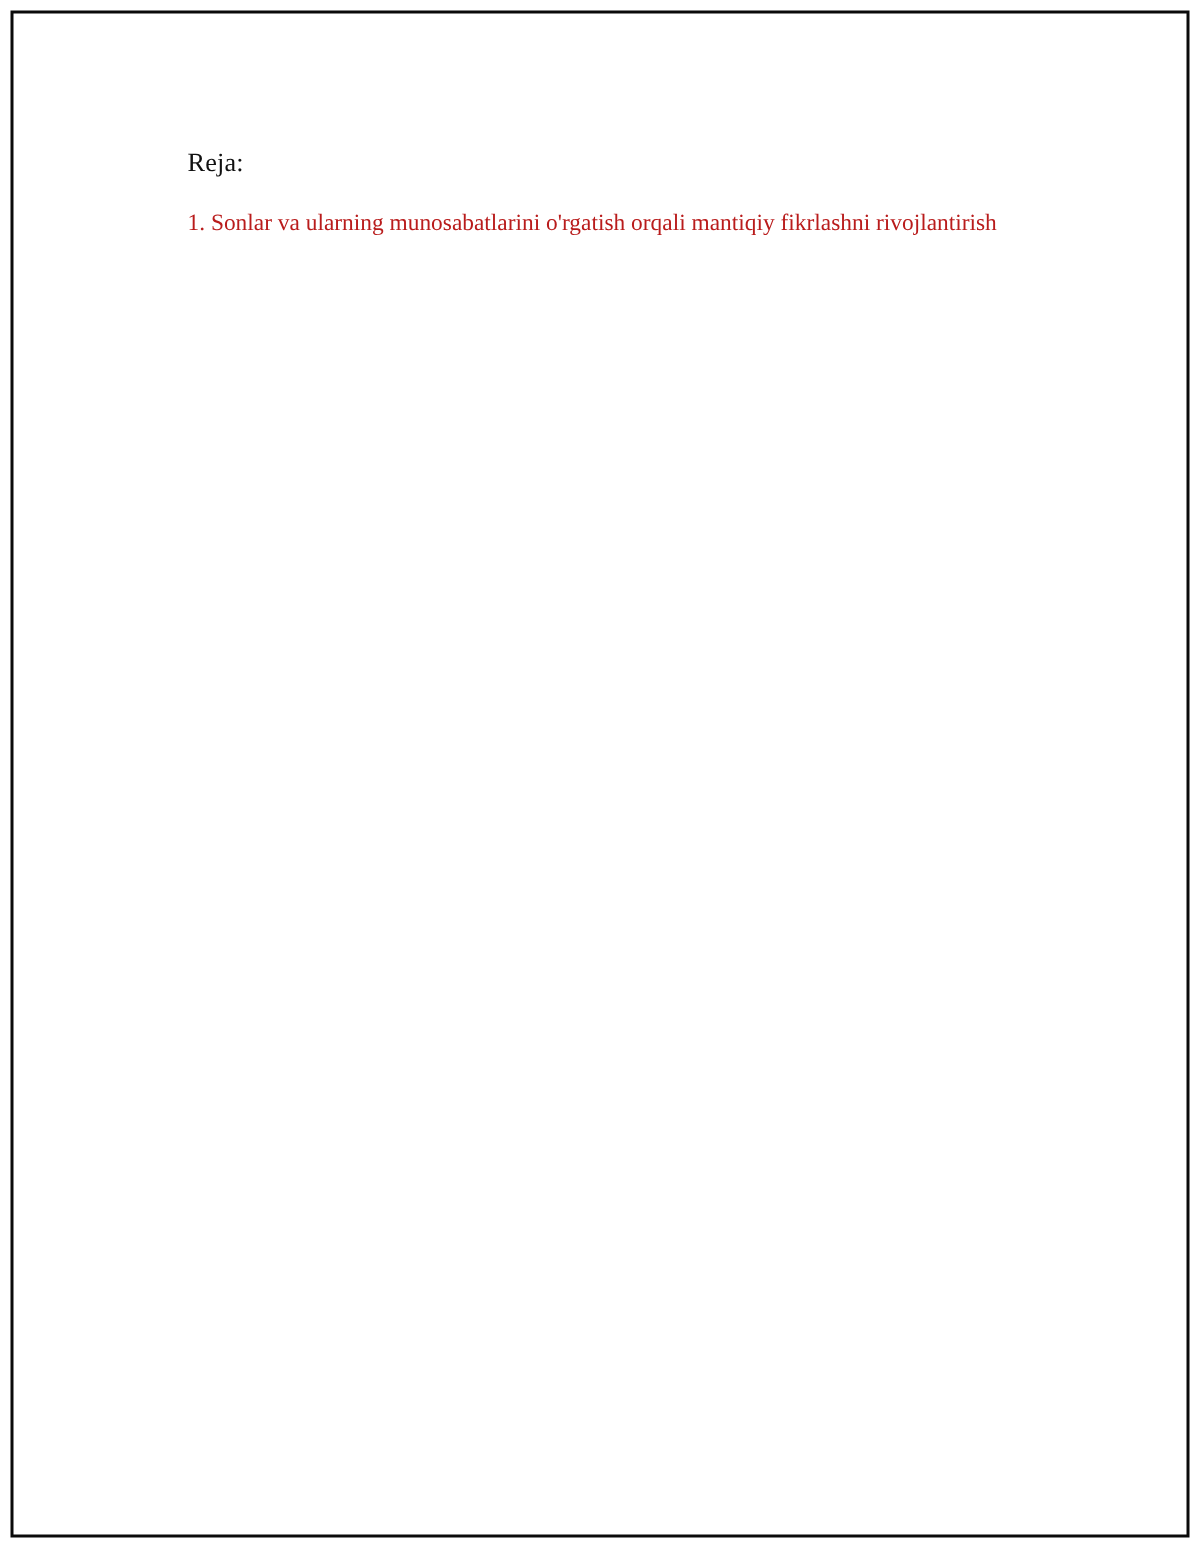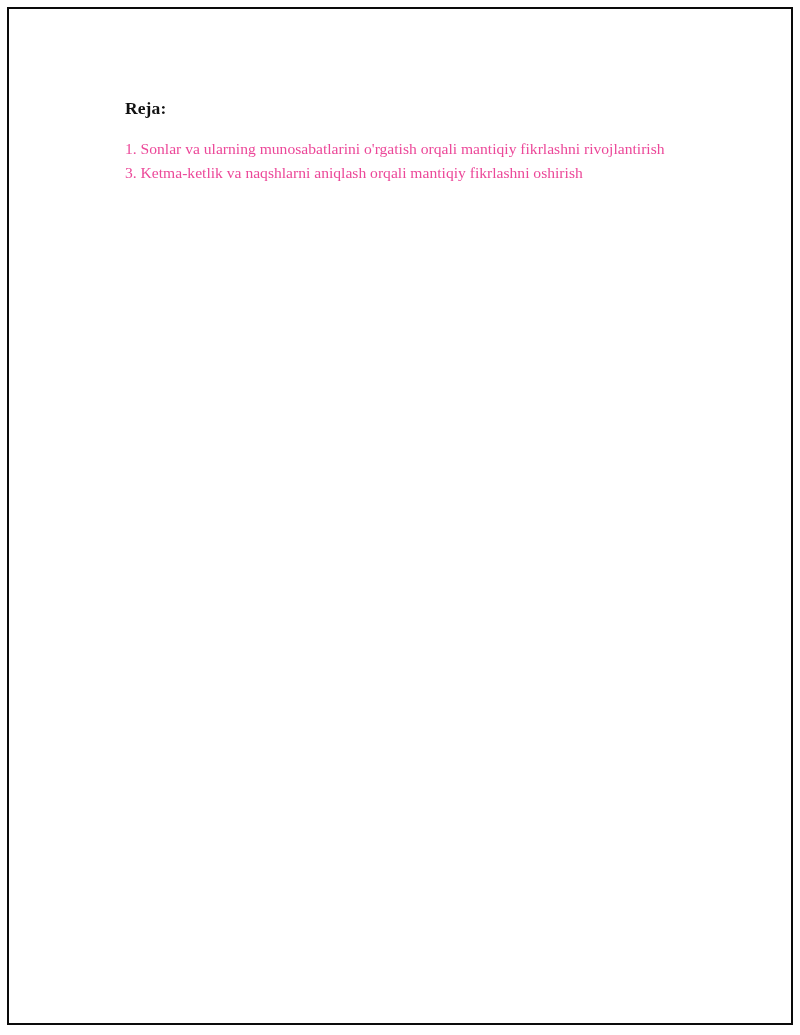--- a/index.html
+++ b/index.html
@@ -39,37 +39,37 @@
   
   .content {
     position: absolute;
     left: 116px;
     top: 88px;
     width: 560px;
   }
 
   .doc-heading {
     font-size: 17.5px;
-    font-weight: bold;
+    font-weight: normal;
     color: #111111;
     line-height: 22px;
     margin: 0 0 4px 0;
     letter-spacing: 0.1px;
   }
 
   .plan-list {
     margin: 0;
     padding: 0;
     list-style: none;
     width: 548px;
   }
 
   .plan-item {
     font-size: 15.6px;
-    color: #ec4899;
+    color: #b91c1c;
     line-height: 24px;
     margin: 0;
     text-align: left;
     white-space: normal;
   }
 
   .spacer-gap {
     height: 14px;
   }
 </style>
@@ -80,19 +80,18 @@
   <div class="page-frame">
 
     <div class="content">
 
       <h1 class="doc-heading">Reja:</h1>
 
       <div class="spacer-gap"></div>
 
       <ul class="plan-list">
         <li class="plan-item">1. Sonlar va ularning munosabatlarini o'rgatish orqali mantiqiy fikrlashni rivojlantirish</li>
-        <li class="plan-item">3. Ketma-ketlik va naqshlarni aniqlash orqali mantiqiy fikrlashni oshirish</li>
       </ul>
 
     </div>
 
   </div>
 </div>
 
 </body></html>

